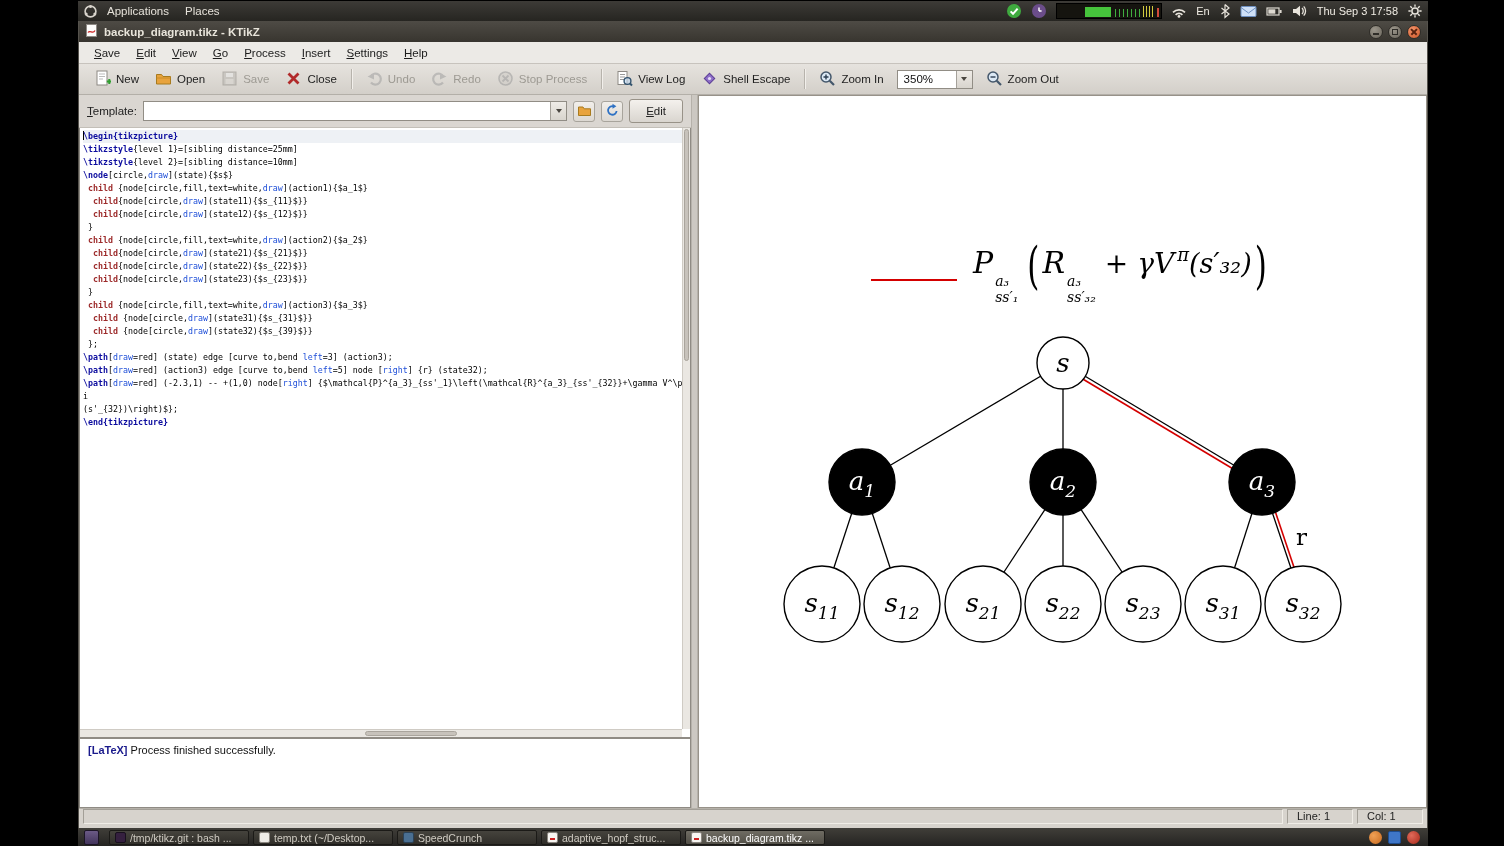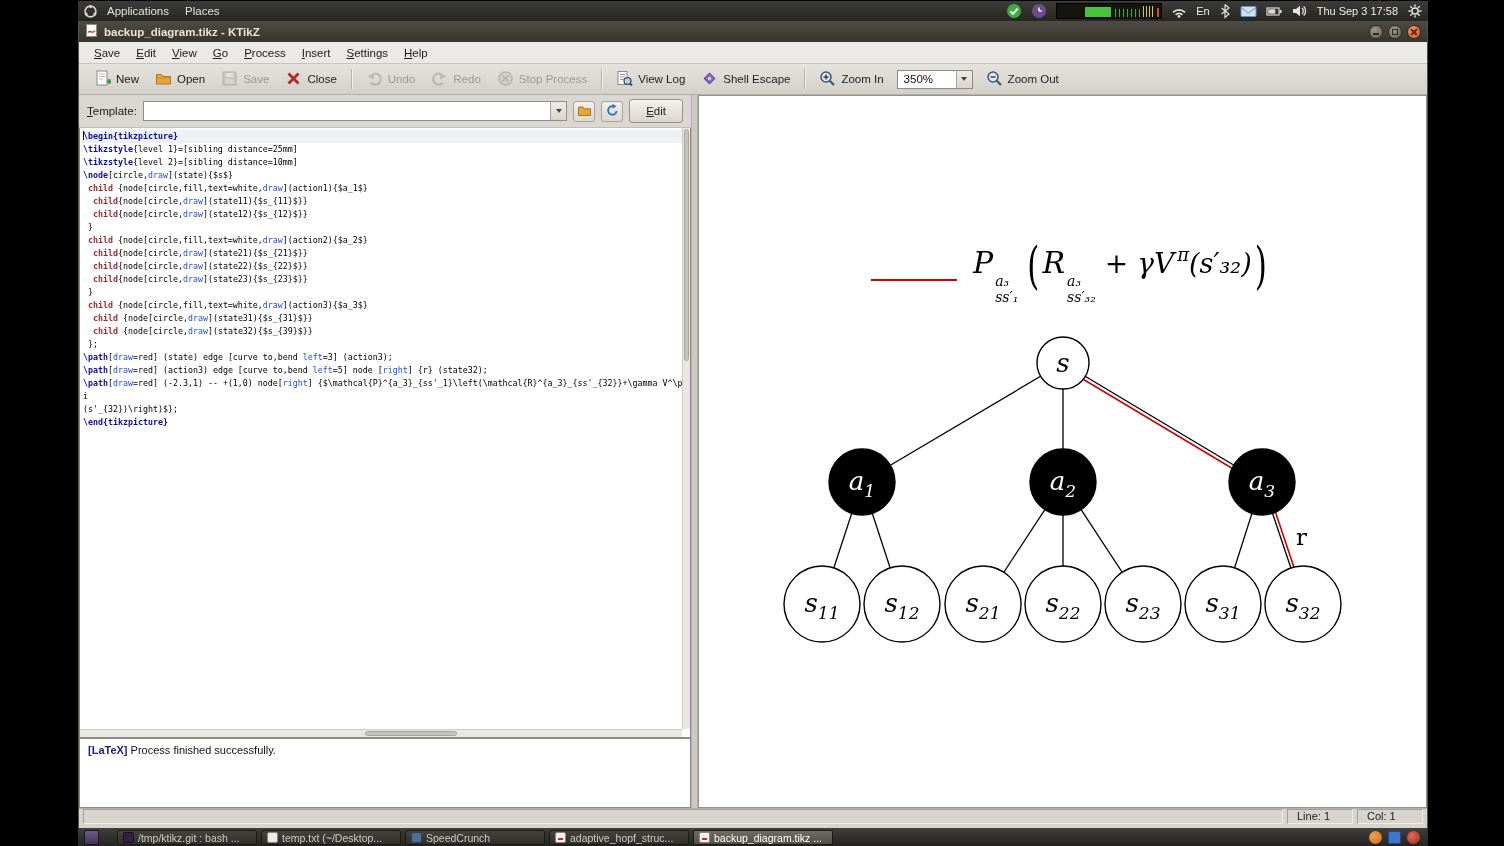--- a/index.html
+++ b/index.html
@@ -102,21 +102,21 @@
   .bigp{display:inline-block;font-size:31px;font-style:normal;transform:scaleY(1.6);margin:0 3px;vertical-align:-3px;}
   .plus{font-size:28px;margin:0 3px;}
   .supv{font-size:18px;vertical-align:12px;}
   .arg{font-size:27px;}
 
   .statusbar{height:19px;flex:none;background:#d7d3cd;border-top:1px solid #b5b1a9;display:flex;gap:4px;padding:0 4px;font-size:11px;color:#222;}
   .sb-fill{flex:1;height:13px;border:1px solid;border-color:#a39f97 #f0ede7 #f0ede7 #a39f97;}
   .sb-cell{min-width:46px;height:13px;line-height:13px;padding:0 9px;border:1px solid;border-color:#a39f97 #f0ede7 #f0ede7 #a39f97;white-space:nowrap;}
 
   
-  .taskbar{height:19px;flex:none;background:linear-gradient(#403e39,#232220);display:flex;align-items:center;gap:18px;padding:0 6px;}
+  .taskbar{height:19px;flex:none;background:linear-gradient(#403e39,#232220);display:flex;align-items:center;gap:10px;padding:0 6px;}
   .tb-corner{width:13px;height:13px;border-radius:2px;background:linear-gradient(#6b5a86,#43355c);border:1px solid #1c1526;flex:none;}
   #taskbar-items{display:flex;gap:4px;align-items:center;min-width:0;}
   .task-btn{display:flex;align-items:center;gap:4px;width:140px;height:15px;padding:0 5px;background:linear-gradient(#45433d,#302e29);
             border:1px solid #1b1a17;border-radius:2px;color:#cfcbc2;font-size:10.5px;overflow:hidden;box-sizing:border-box;flex:none;}
   .task-btn.active{background:linear-gradient(#6f6c63,#524f47);color:#fff;}
   .tlbl{white-space:nowrap;overflow:hidden;text-overflow:ellipsis;}
   .ticon{width:11px;height:11px;flex:none;border-radius:2px;box-sizing:border-box;position:relative;}
   .ticon-terminal{background:#35203f;border:1px solid #18101e;}
   .ticon-text{background:#eeece7;border:1px solid #8b8780;}
   .ticon-calc{background:#4a6f92;border:1px solid #2c4257;}

